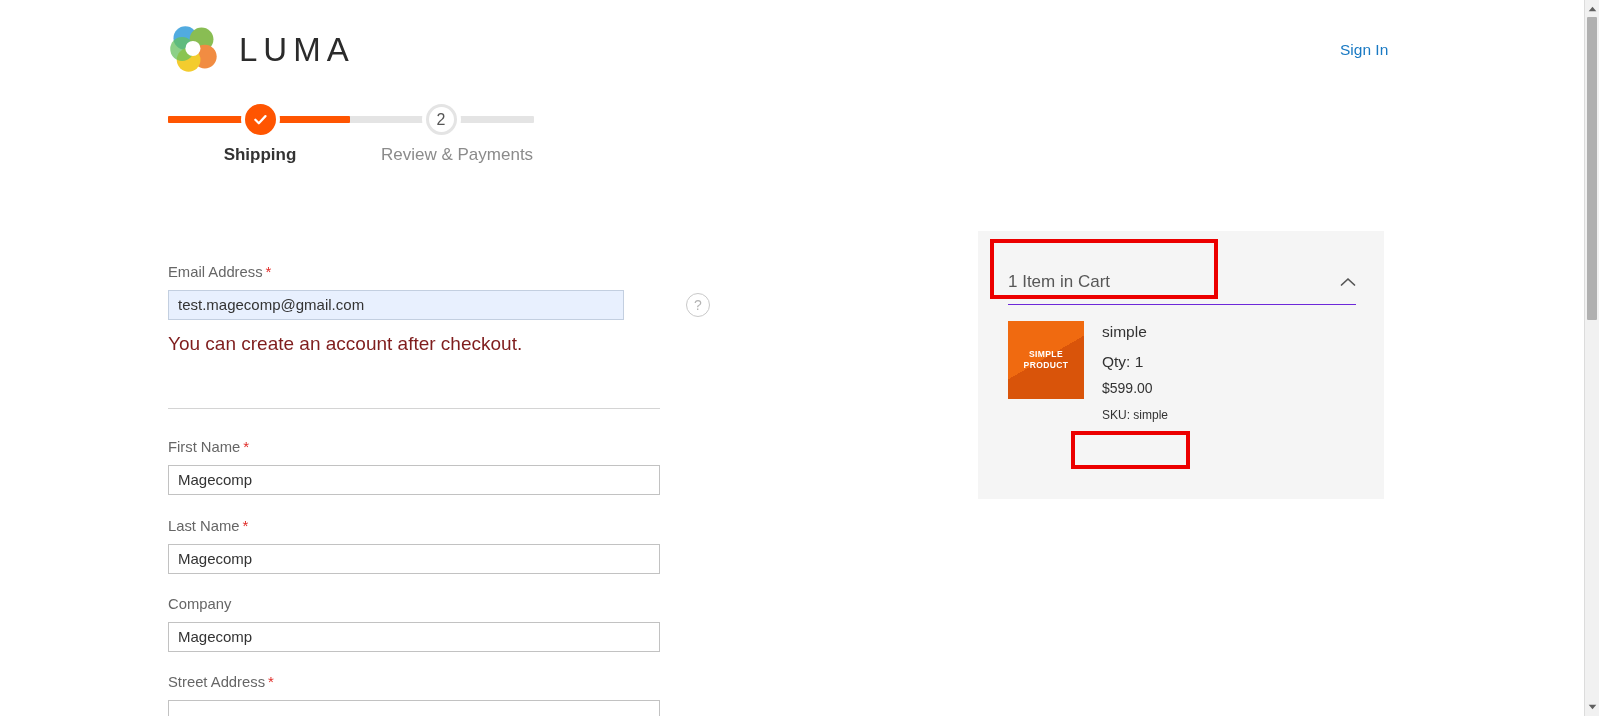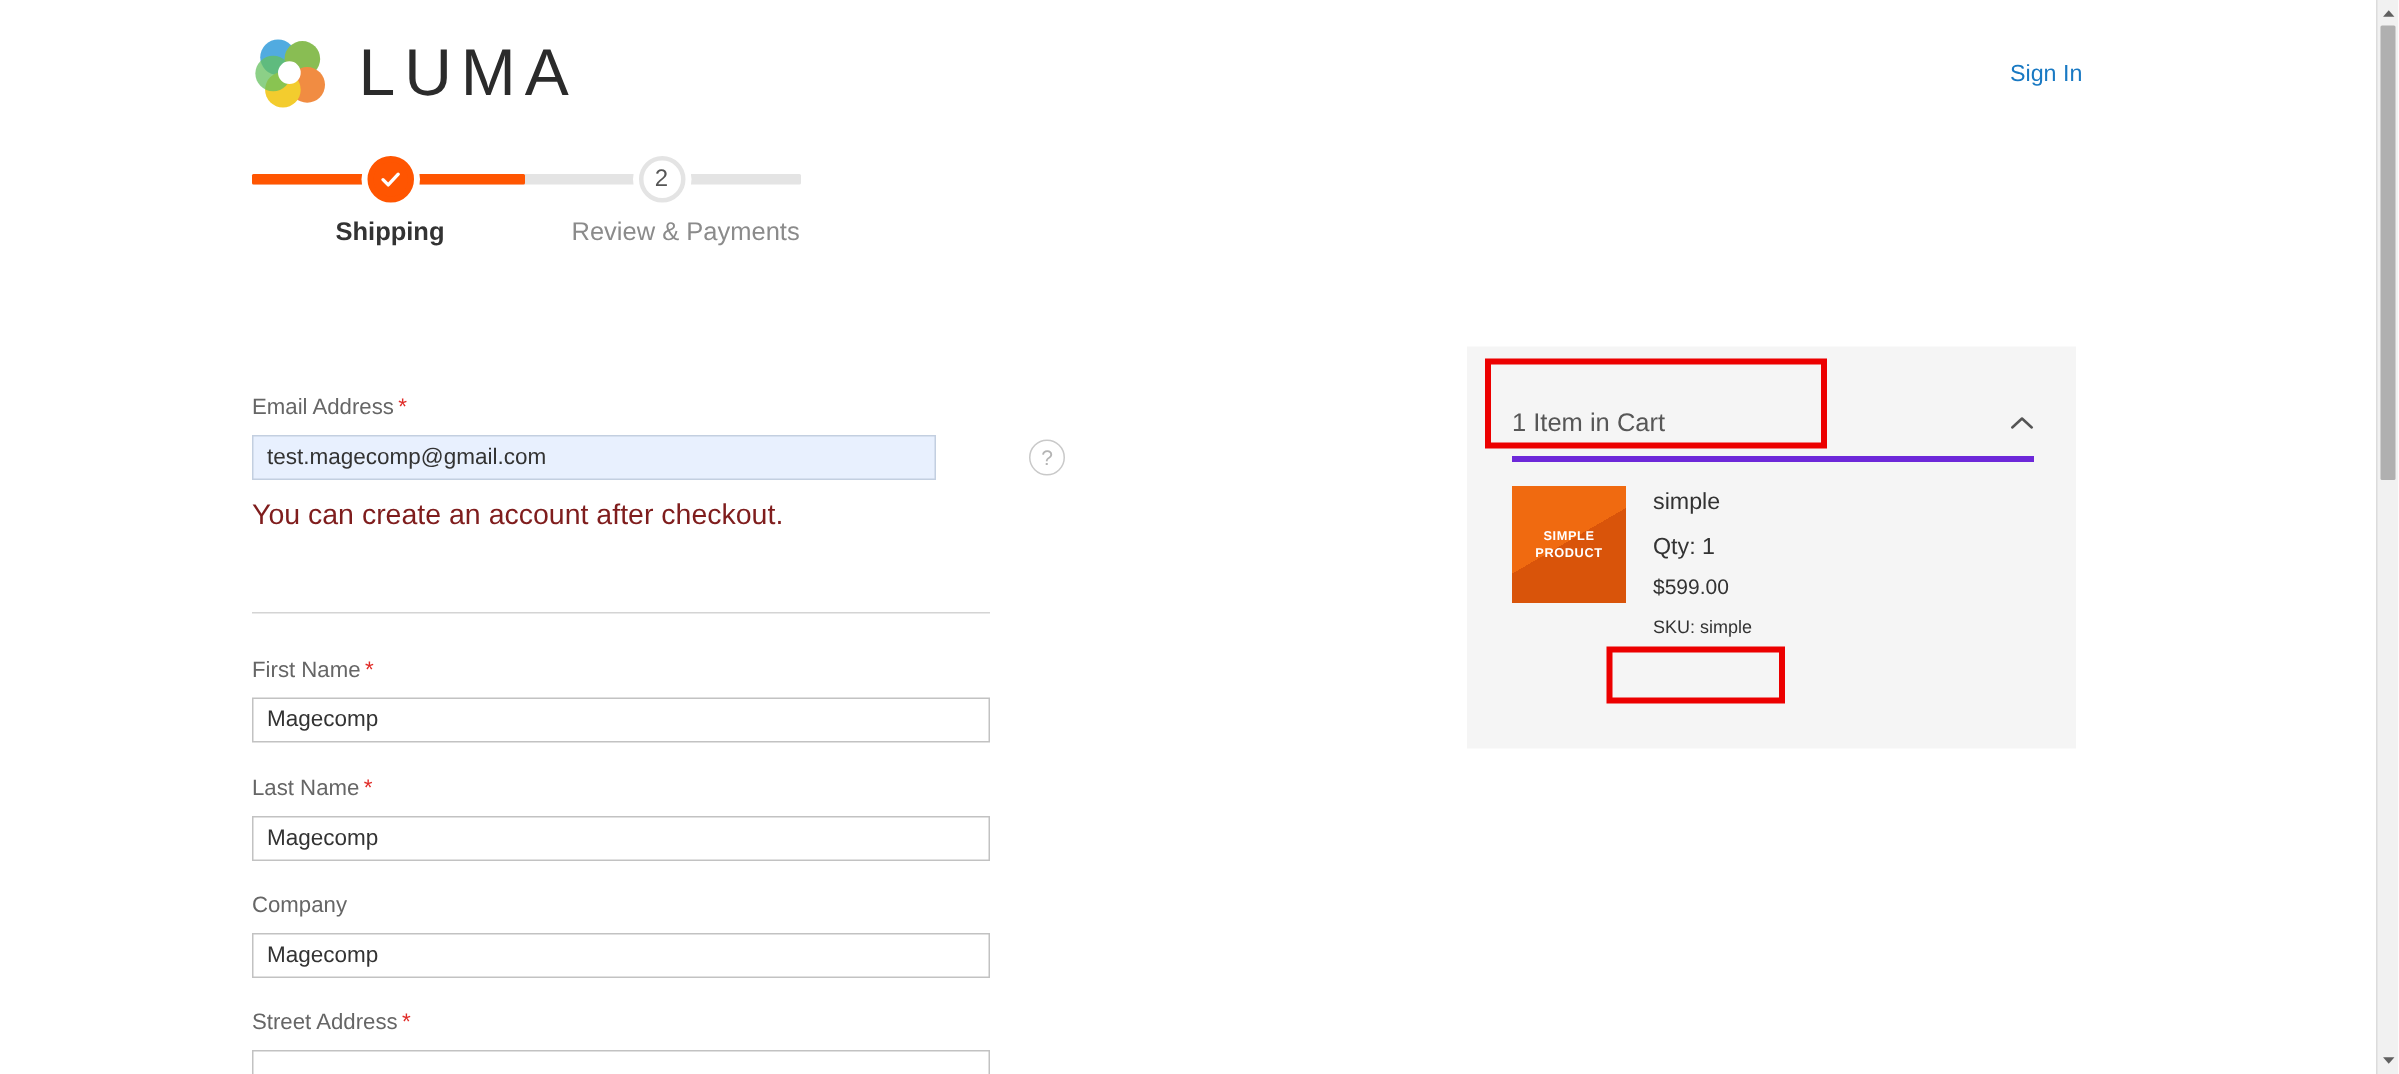--- a/index.html
+++ b/index.html
@@ -43,21 +43,21 @@
     display: flex;
     align-items: center;
   }
   .logo-mark {
     width: 54px;
     height: 54px;
     flex: none;
   }
   .logo-text {
     margin-left: 18px;
-    font-size: 44px;
+    font-size: 33px;
     letter-spacing: 6px;
     color: #2b2b2b;
     font-weight: 400;
     line-height: 1;
   }
 
   .signin-link {
     position: absolute;
     top: 41px;
     left: 1340px;
@@ -236,21 +236,21 @@
     color: #575757;
     margin: 0;
     line-height: 1.2;
   }
   .cart-head {
     margin-top: 19px;
     display: flex;
     align-items: center;
     justify-content: space-between;
     padding-bottom: 12px;
-    border-bottom: 4px solid #6d28d9;
+    border-bottom: 1px solid #6d28d9;
     cursor: pointer;
   }
   .cart-count {
     font-size: 17px;
     color: #575757;
   }
   .chev {
     width: 16px;
     height: 10px;
     flex: none;

